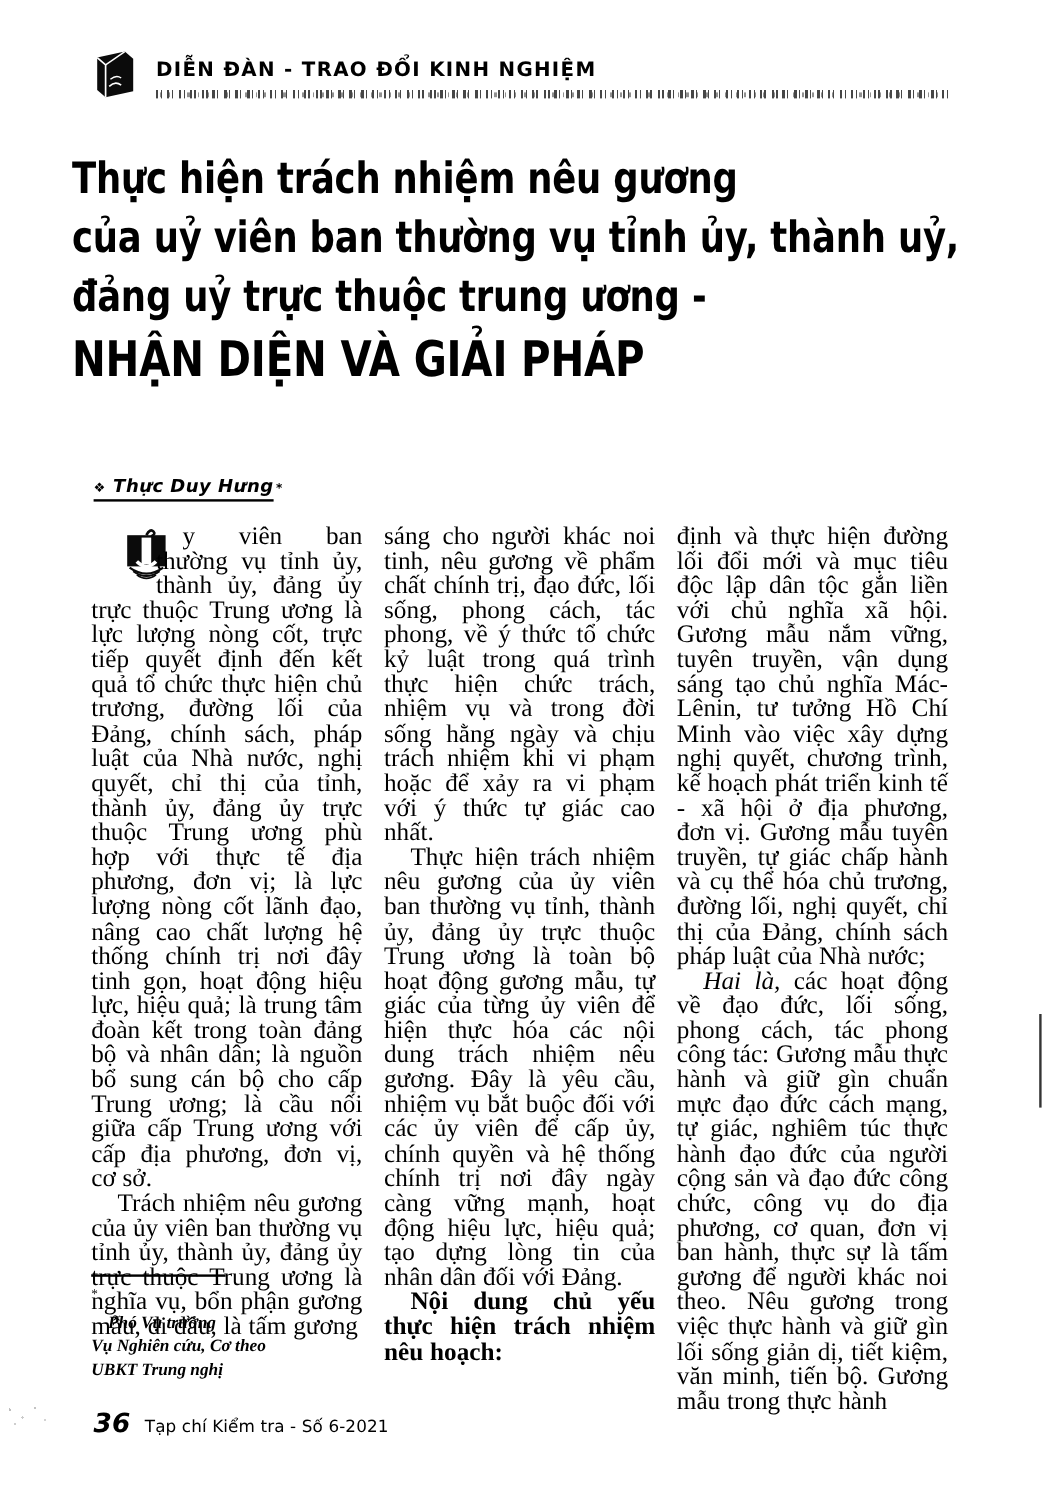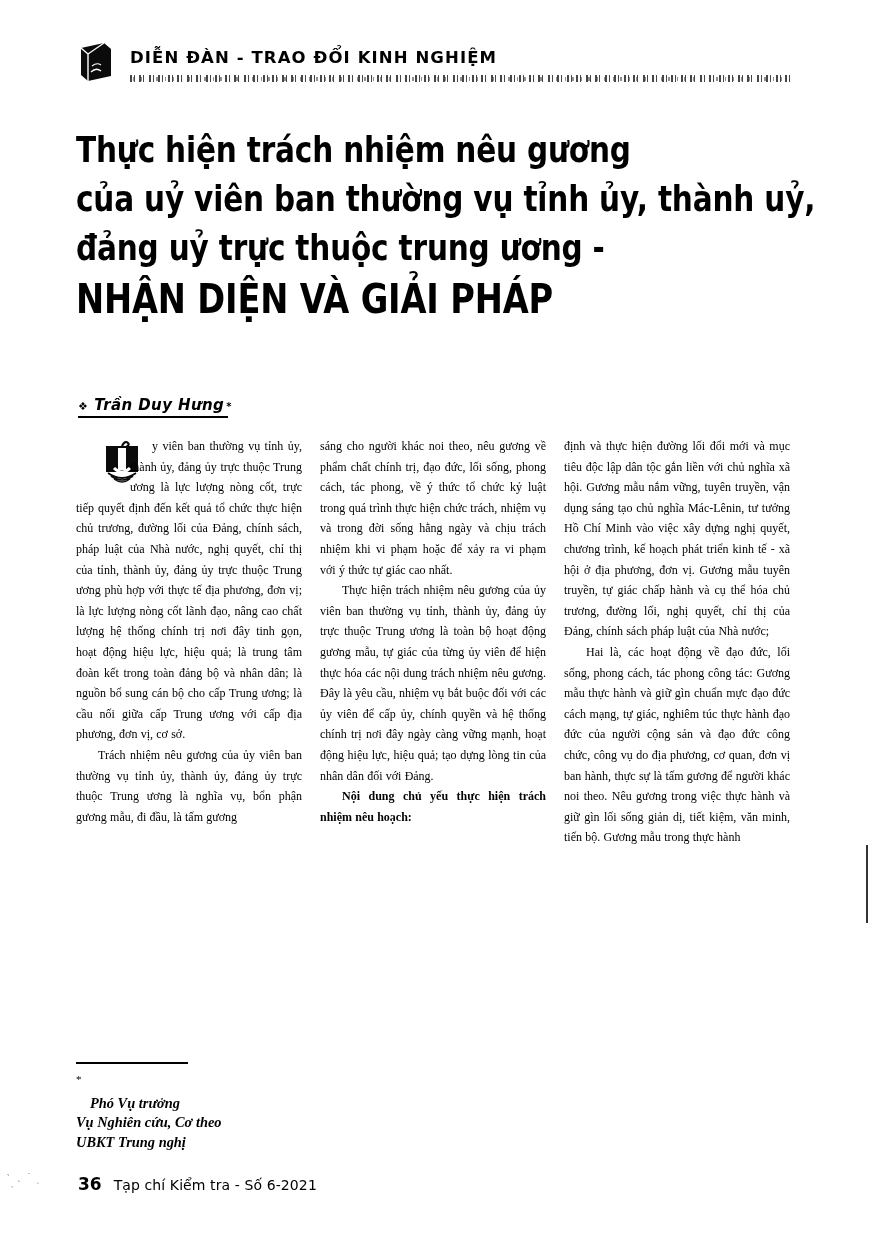--- a/index.html
+++ b/index.html
@@ -95,21 +95,21 @@
       repeating-linear-gradient(90deg,
         transparent 0 3px, #000 3px 4px,
         transparent 4px 10px, #000 10px 12px,
         transparent 12px 16px);
     opacity: .6;
   }
 
   
   .headline {
     position: absolute;
-    left: 76px;
+    left: 60px;
     top: 104px;
     width: 740px;
   }
   .headline-line {
     font-family: "DejaVu Sans", sans-serif;
     font-weight: 700;
     font-size: 36px;
     line-height: 49px;
     letter-spacing: -0.2px;
     transform: scaleX(0.82);
@@ -165,34 +165,34 @@
     height: 716px;
     display: flex;
     gap: 18px;
   }
   .col {
     width: 226px;
     position: relative;
   }
   .col p {
     margin: 0;
-    font-size: 12px;
+    font-size: 21px;
     line-height: 20.6px;
     text-align: justify;
     text-justify: inter-word;
     hyphens: none;
     word-spacing: .02em;
   }
   .col p.indent { text-indent: 22px; }
   .col p.subhead {
     font-weight: 700;
     text-indent: 22px;
     text-align: justify;
   }
-  .col p .lead-em { }
+  .col p .lead-em { font-style: italic; }
 
   
   .dropcap {
     float: left;
     width: 44px;
     height: 46px;
     margin: 2px 8px 0 2px;
     shape-outside: margin-box;
   }
 
@@ -227,21 +227,22 @@
     position: absolute;
     left: 78px;
     top: 1174px;
     display: flex;
     align-items: baseline;
     gap: 12px;
     font-family: "DejaVu Sans", sans-serif;
   }
   .footer-page {
     font-weight: 700;
-    font-size: 17px;
+    font-size: 22px;
+    font-style: italic;
   }
   .footer-meta {
     font-size: 14px;
     letter-spacing: .1px;
   }
 </style>
 </head>
 <body>
 
 <div class="page">
@@ -266,21 +267,21 @@
   <h1 class="headline">
     <div class="headline-line">Thực hiện trách nhiệm nêu gương</div>
     <div class="headline-line">của uỷ viên ban thường vụ tỉnh ủy, thành uỷ,</div>
     <div class="headline-line">đảng uỷ trực thuộc trung ương -</div>
     <div class="headline-line kicker">NHẬN DIỆN VÀ GIẢI PHÁP</div>
   </h1>
 
   <div class="byline">
     <div class="byline-row">
       <span class="byline-diamond">❖</span>
-      <span>Trần Duy Hưng</span>
+      <span>Thực Duy Hưng</span>
         <span class="byline-star">*</span>
     </div>
     <div class="byline-rule"></div>
   </div>
 
   <div class="columns">
 
     <div class="col">
       <p class="indent">
         <span class="dropcap">
@@ -306,21 +307,21 @@
           <span class="footnote-star">*</span>
           <div style="text-indent:14px">Phó Vụ trưởng</div>
           <div>Vụ Nghiên cứu, Cơ theo</div>
           <div>UBKT Trung nghị</div>
         </div>
       </div>
     </div>
 
     <div class="col">
       <p>
-        <span>sáng cho người khác noi theo, nêu gương về phẩm chất chính trị, đạo đức, lối sống, phong cách, tác phong, về ý thức tổ chức kỷ luật trong quá trình thực hiện chức trách, nhiệm vụ và trong đời sống hằng ngày và chịu trách nhiệm khi vi phạm hoặc để xảy ra vi phạm với ý thức tự giác cao nhất.</span>
+        <span>sáng cho người khác noi tinh, nêu gương về phẩm chất chính trị, đạo đức, lối sống, phong cách, tác phong, về ý thức tổ chức kỷ luật trong quá trình thực hiện chức trách, nhiệm vụ và trong đời sống hằng ngày và chịu trách nhiệm khi vi phạm hoặc để xảy ra vi phạm với ý thức tự giác cao nhất.</span>
       </p>
       <p class="indent">
         <span>Thực hiện trách nhiệm nêu gương của ủy viên ban thường vụ tỉnh, thành ủy, đảng ủy trực thuộc Trung ương là toàn bộ hoạt động gương mẫu, tự giác của từng ủy viên để hiện thực hóa các nội dung trách nhiệm nêu gương. Đây là yêu cầu, nhiệm vụ bắt buộc đối với các ủy viên để cấp ủy, chính quyền và hệ thống chính trị nơi đây ngày càng vững mạnh, hoạt động hiệu lực, hiệu quả; tạo dựng lòng tin của nhân dân đối với Đảng.</span>
       </p>
       <p class="subhead">
         <span>Nội dung chủ yếu thực hiện trách nhiệm nêu hoạch:</span>
       </p>
     </div>
 
     <div class="col">

